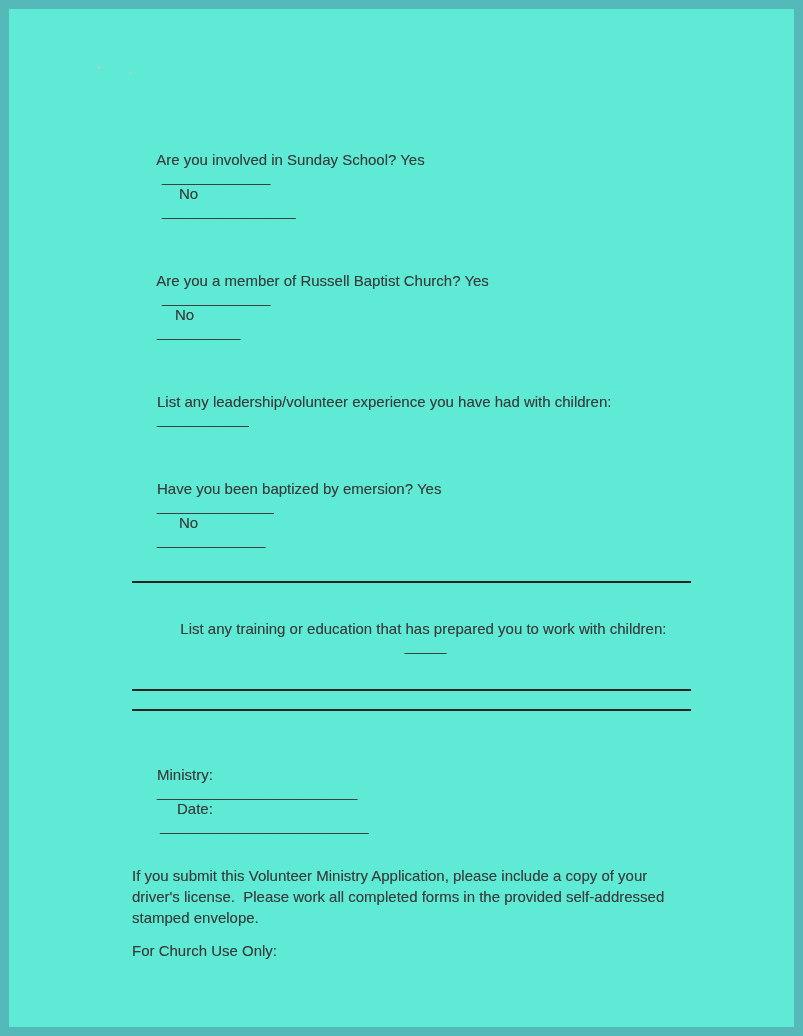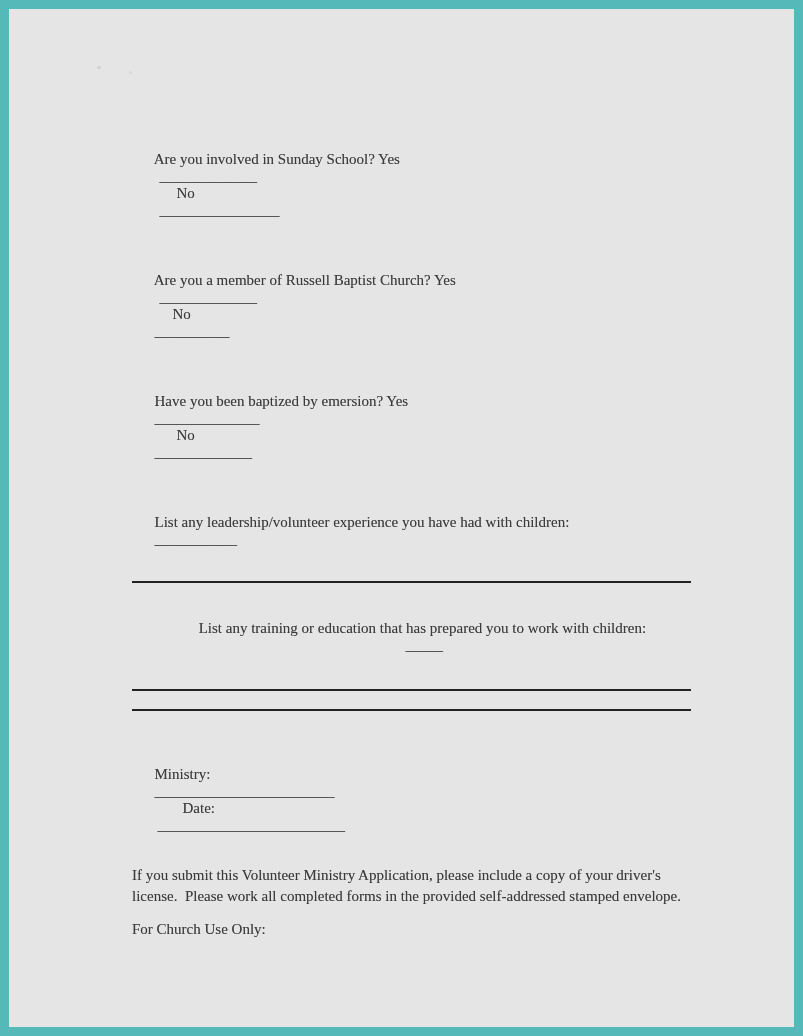--- a/index.html
+++ b/index.html
@@ -12,22 +12,21 @@
     background: #55b9ba;
     position: relative;
     font-family: "Liberation Sans", sans-serif;
   }
   .paper {
     position: absolute;
     left: 9px;
     top: 9px;
     right: 9px;
     bottom: 9px;
-    background: #e5e5e5;
-    font-family: Liberation Serif, serif;
+    background: #5eead4;
   }
   .scan-artifact {
     position: absolute;
     background: #c9c9c6;
     border-radius: 50%;
   }
   .artifact-1 { left: 88px; top: 57px; width: 4px; height: 3px; opacity: .7; }
   .artifact-2 { left: 120px; top: 62px; width: 3px; height: 3px; opacity: .5; }
   .content {
     position: absolute;
@@ -40,21 +39,21 @@
     text-shadow: 0 0 0.5px rgba(40,40,40,0.35);
   }
   .q {
     white-space: pre;
   }
   .q span { display: inline; }
   .gap-lg { margin-left: 22px; }
   .gap-md { margin-left: 18px; }
   .gap-sm { margin-left: 5px; }
   .gap-xs { margin-left: 3px; margin-top: 24px; }
-  .gap-date { margin-left: 28px; }
+  .gap-date { margin-left: 20px; }
   .mt-q { margin-top: 19px; }
   .answer-rule {
     border-bottom: 2px solid #222;
     width: 559px;
     height: 0;
   }
   .rule-1 { margin-top: 16px; }
   .rule-2 { margin-top: 18px; }
   .rule-3 { margin-top: 18px; }
   .mt-q5 { margin-top: 20px; text-align: center; }
@@ -85,29 +84,29 @@
     </div>
 
     <div class="q mt-q">
       <span>Are you a member of Russell Baptist Church? Yes</span>
       <span class="gap-sm">_____________</span>
       <span class="gap-md">No</span>
       <span>__________</span>
     </div>
 
     <div class="q mt-q">
+      <span>List any leadership/volunteer experience you have had with children:</span>
+      <span>___________</span>
+    </div>
+
+    <div class="q mt-q">
       <span>Have you been baptized by emersion? Yes</span>
       <span>______________</span>
       <span class="gap-lg">No</span>
       <span>_____________</span>
-    </div>
-
-    <div class="q mt-q">
-      <span>List any leadership/volunteer experience you have had with children:</span>
-      <span>___________</span>
     </div>
     <div class="answer-rule rule-1"></div>
 
     <div class="q mt-q5">
       <span>List any training or education that has prepared you to work with children: </span>
       <span>_____</span>
     </div>
     <div class="answer-rule rule-2"></div>
 
     <div class="answer-rule rule-3"></div>

